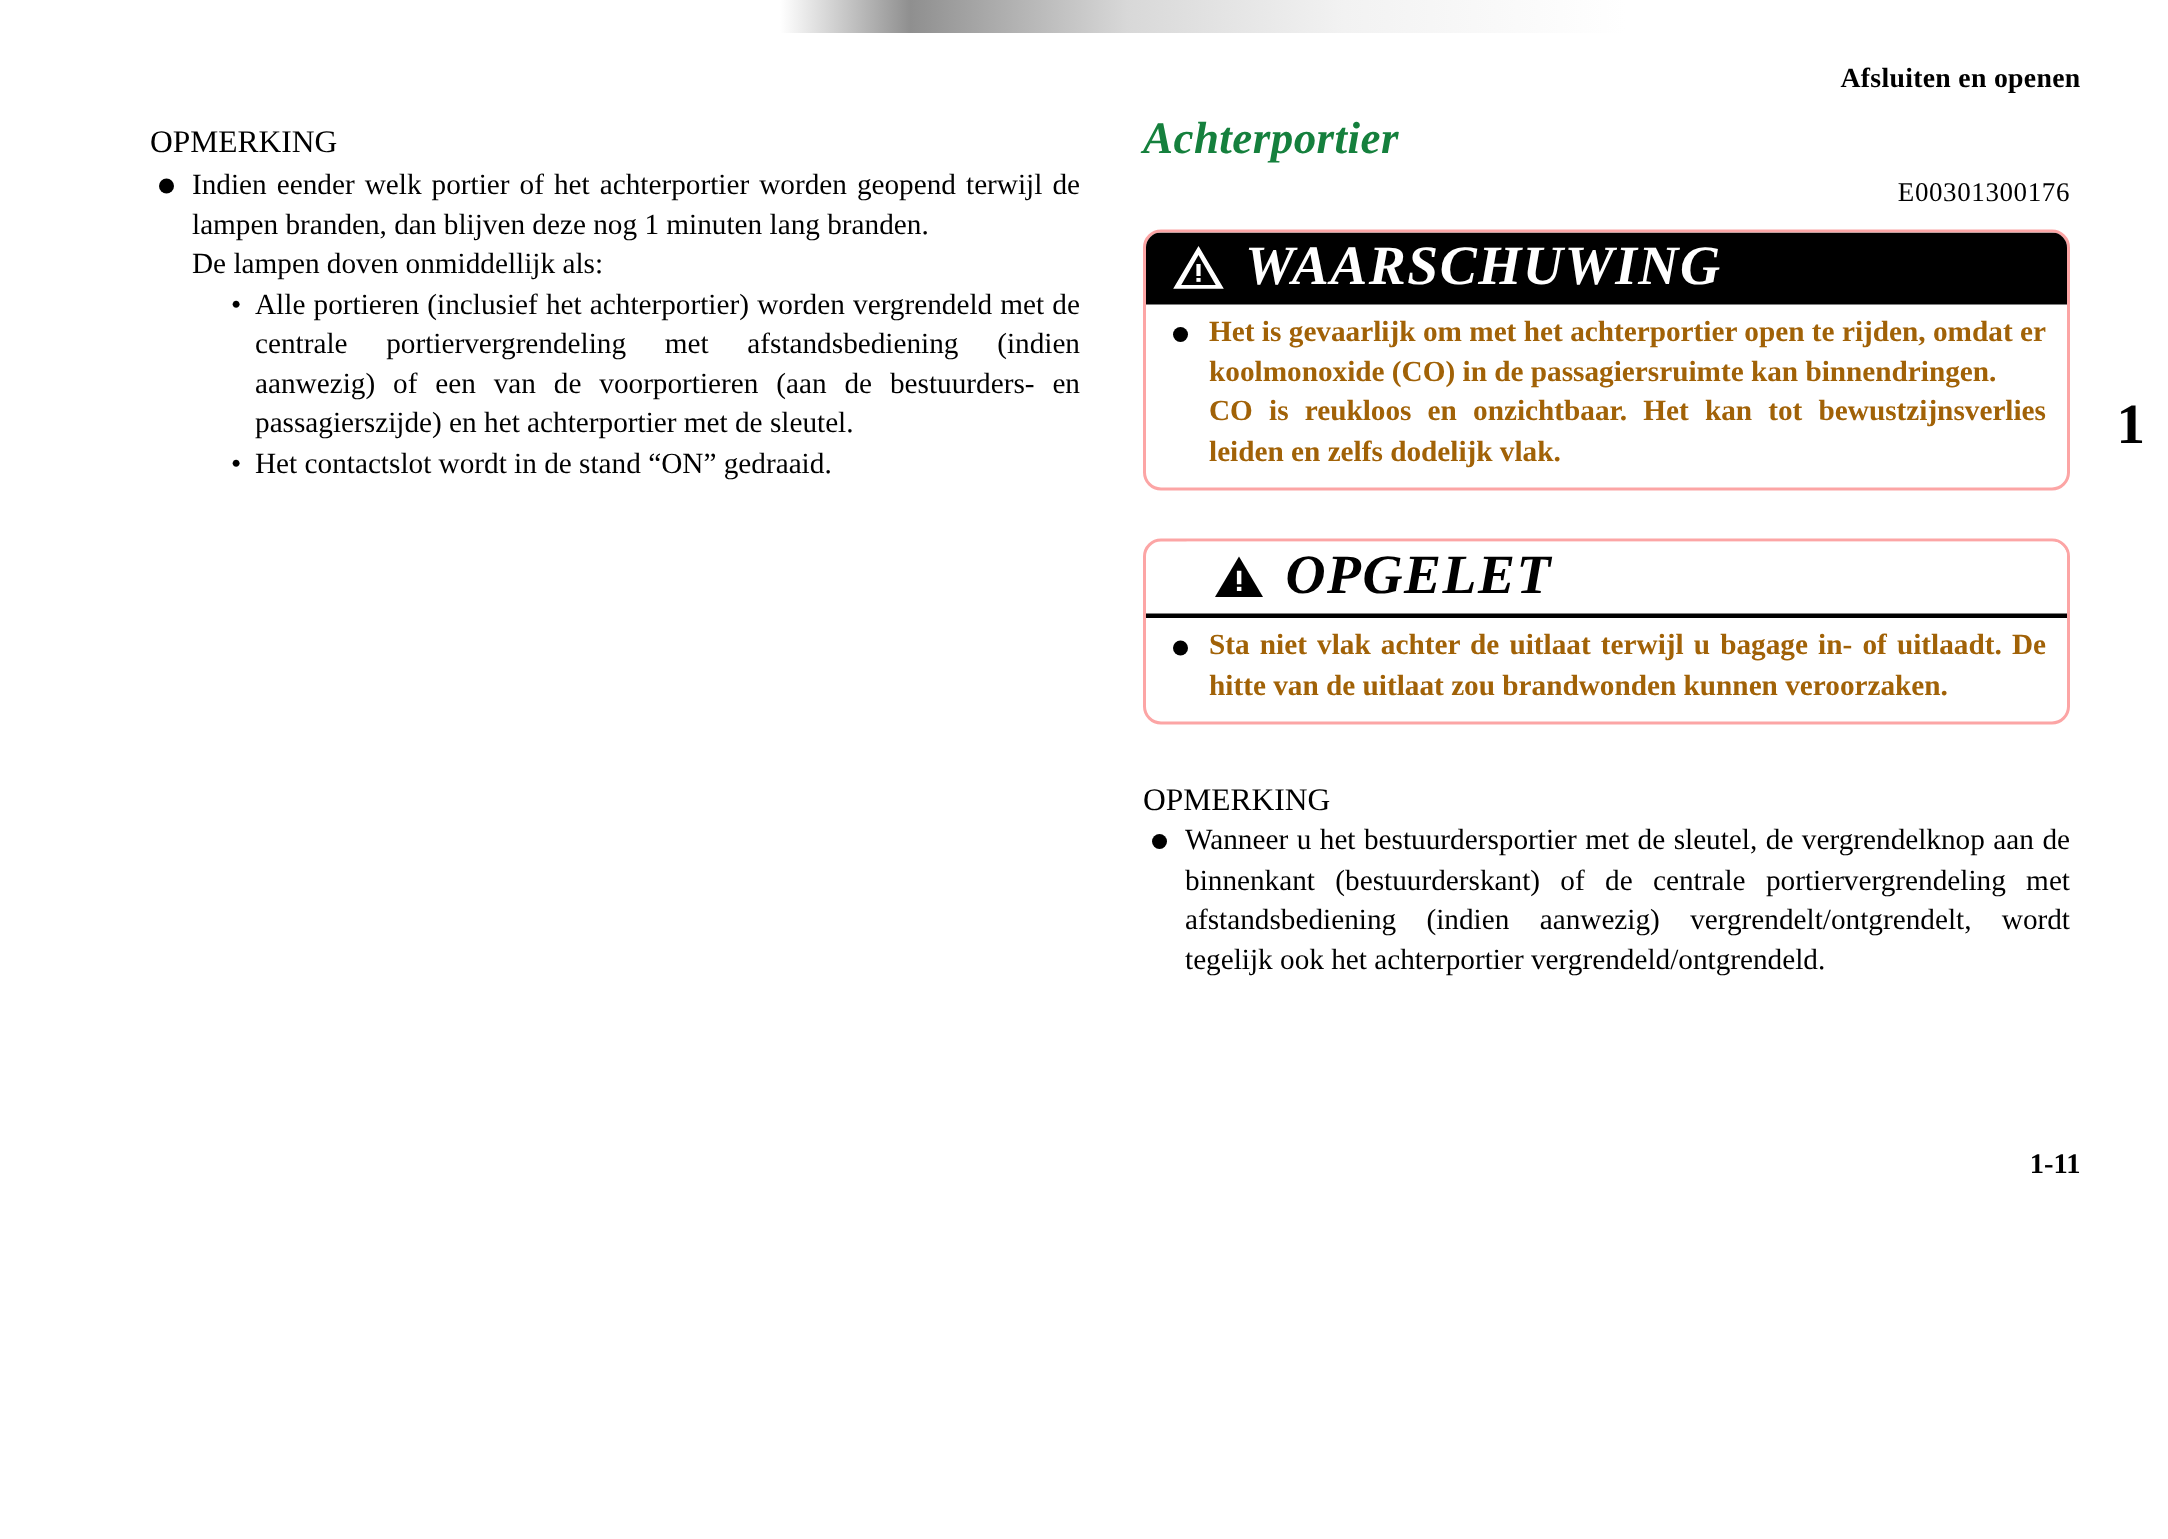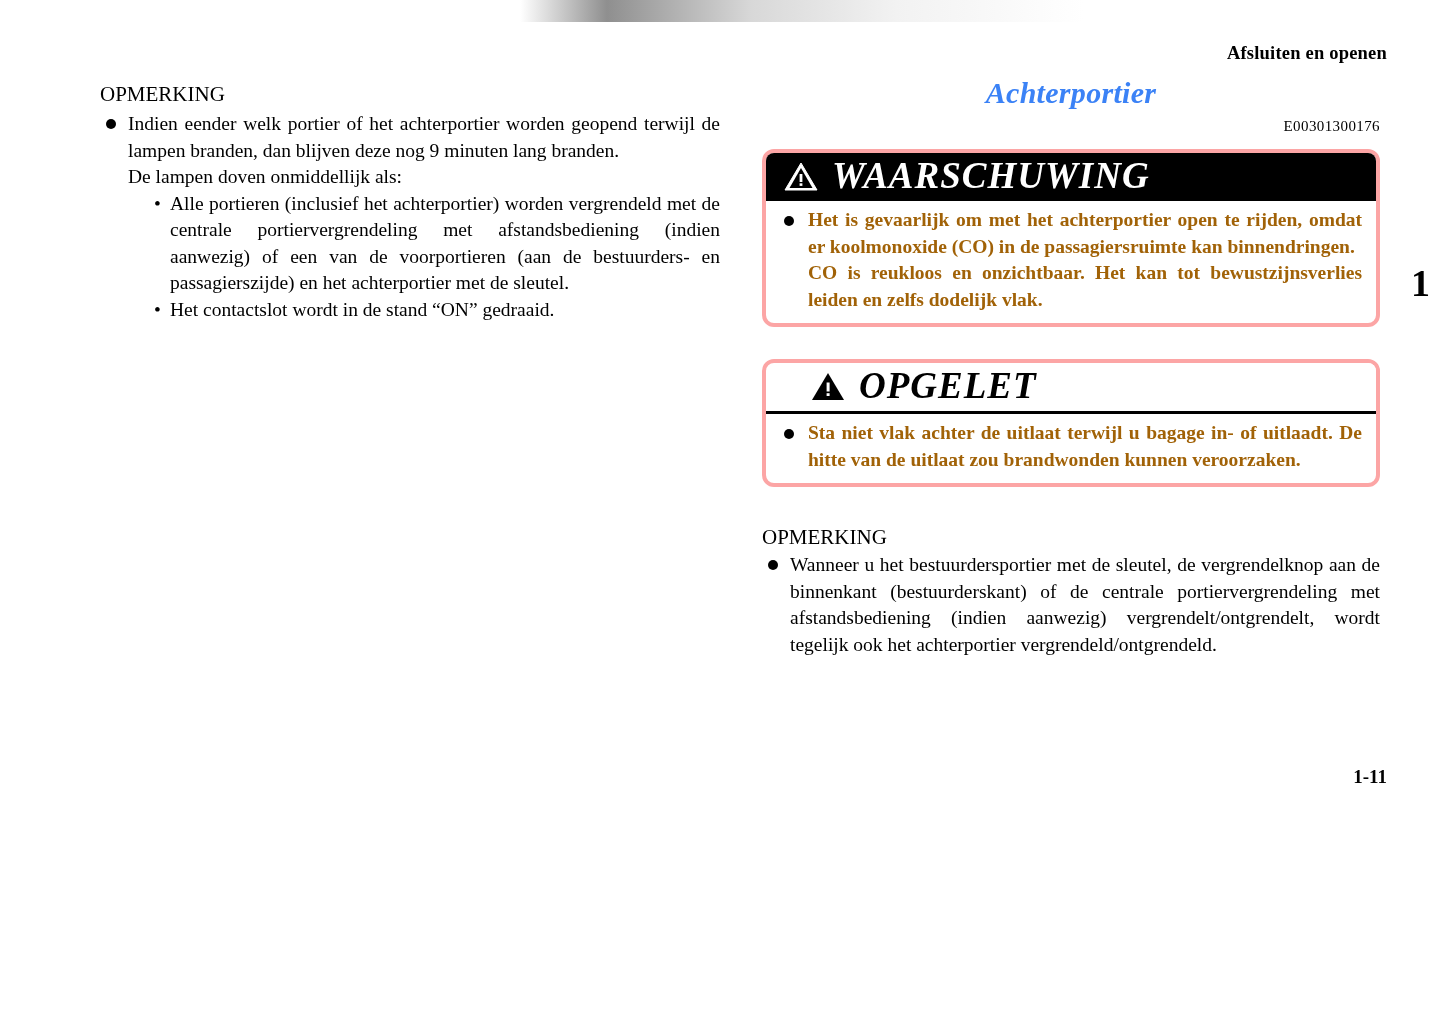--- a/index.html
+++ b/index.html
@@ -111,35 +111,34 @@
     top: 0;
   }
   .sub-item.last { text-align: left; }
 
   
   .big-title {
     font-family: "Liberation Serif", serif;
     font-style: italic;
     font-weight: bold;
     font-size: 30px;
-    text-align: center;
-    color: #3b82f6;
+    color: #15803d;
     margin: 0;
     letter-spacing: 0.3px;
   }
   .code {
     text-align: right;
     font-family: "Liberation Serif", serif;
-    font-size: 15px;
+    font-size: 18px;
     color: #000;
     margin-top: 8px;
     letter-spacing: 0.4px;
   }
   .alertbox {
-    border: 4px solid #fca5a5;
+    border: 2px solid #fca5a5;
     border-radius: 12px;
     overflow: hidden;
     background: #fff;
     margin-top: 14px;
   }
   .alert-head {
     background: #000;
     color: #fff;
     display: flex;
     align-items: center;
@@ -214,21 +213,21 @@
 
   <div class="chapter-tab">
     <div class="num">1</div>
   </div>
 
   <div class="col-left">
     <div class="section-heading">OPMERKING</div>
 
     <div class="bullet-block">
       <span class="bullet-dot"></span>
-      <p class="para">Indien eender welk portier of het achterportier worden geopend terwijl de lampen branden, dan blijven deze nog 9 minuten lang branden.</p>
+      <p class="para">Indien eender welk portier of het achterportier worden geopend terwijl de lampen branden, dan blijven deze nog 1 minuten lang branden.</p>
       <p class="para nojust">De lampen doven onmiddellijk als:</p>
 
       <div class="sub-list">
         <div class="sub-item">
           <span class="sq">•</span>
           <span>Alle portieren (inclusief het achterportier) worden vergrendeld met de centrale portiervergrendeling met afstandsbediening (indien aanwezig) of een van de voorportieren (aan de bestuurders- en passagierszijde) en het achterportier met de sleutel.</span>
         </div>
         <div class="sub-item last">
           <span class="sq">•</span>
           <span>Het contactslot wordt in de stand “ON” gedraaid.</span>

